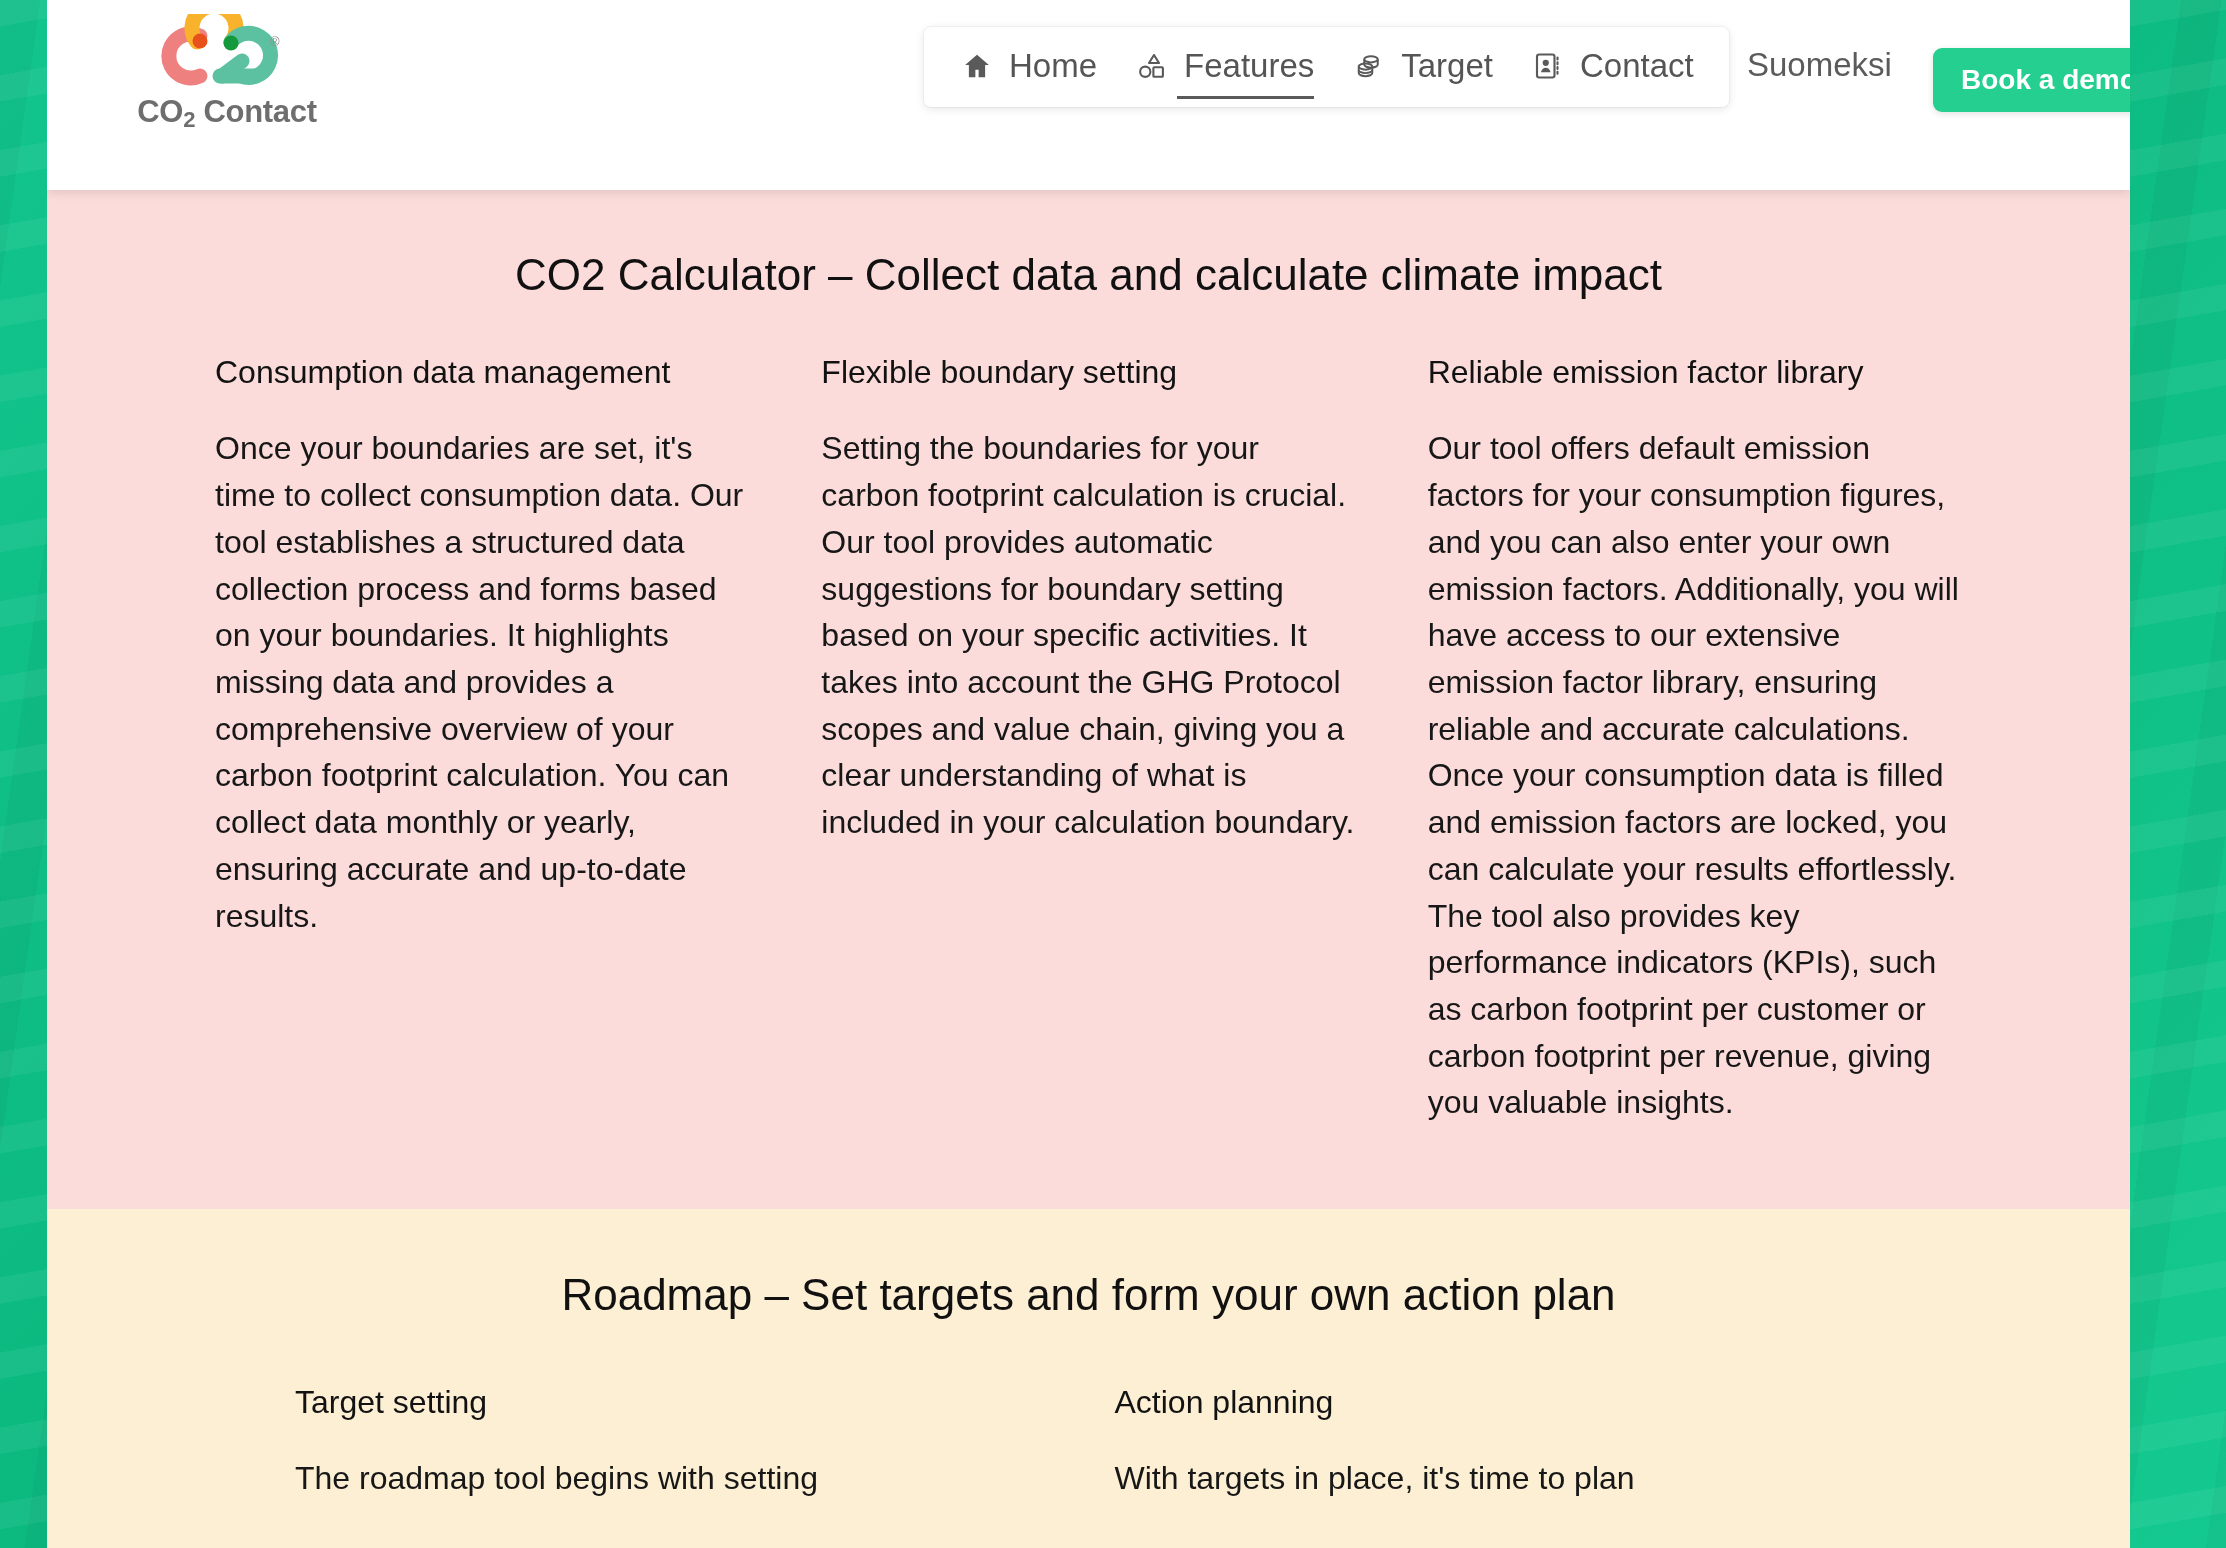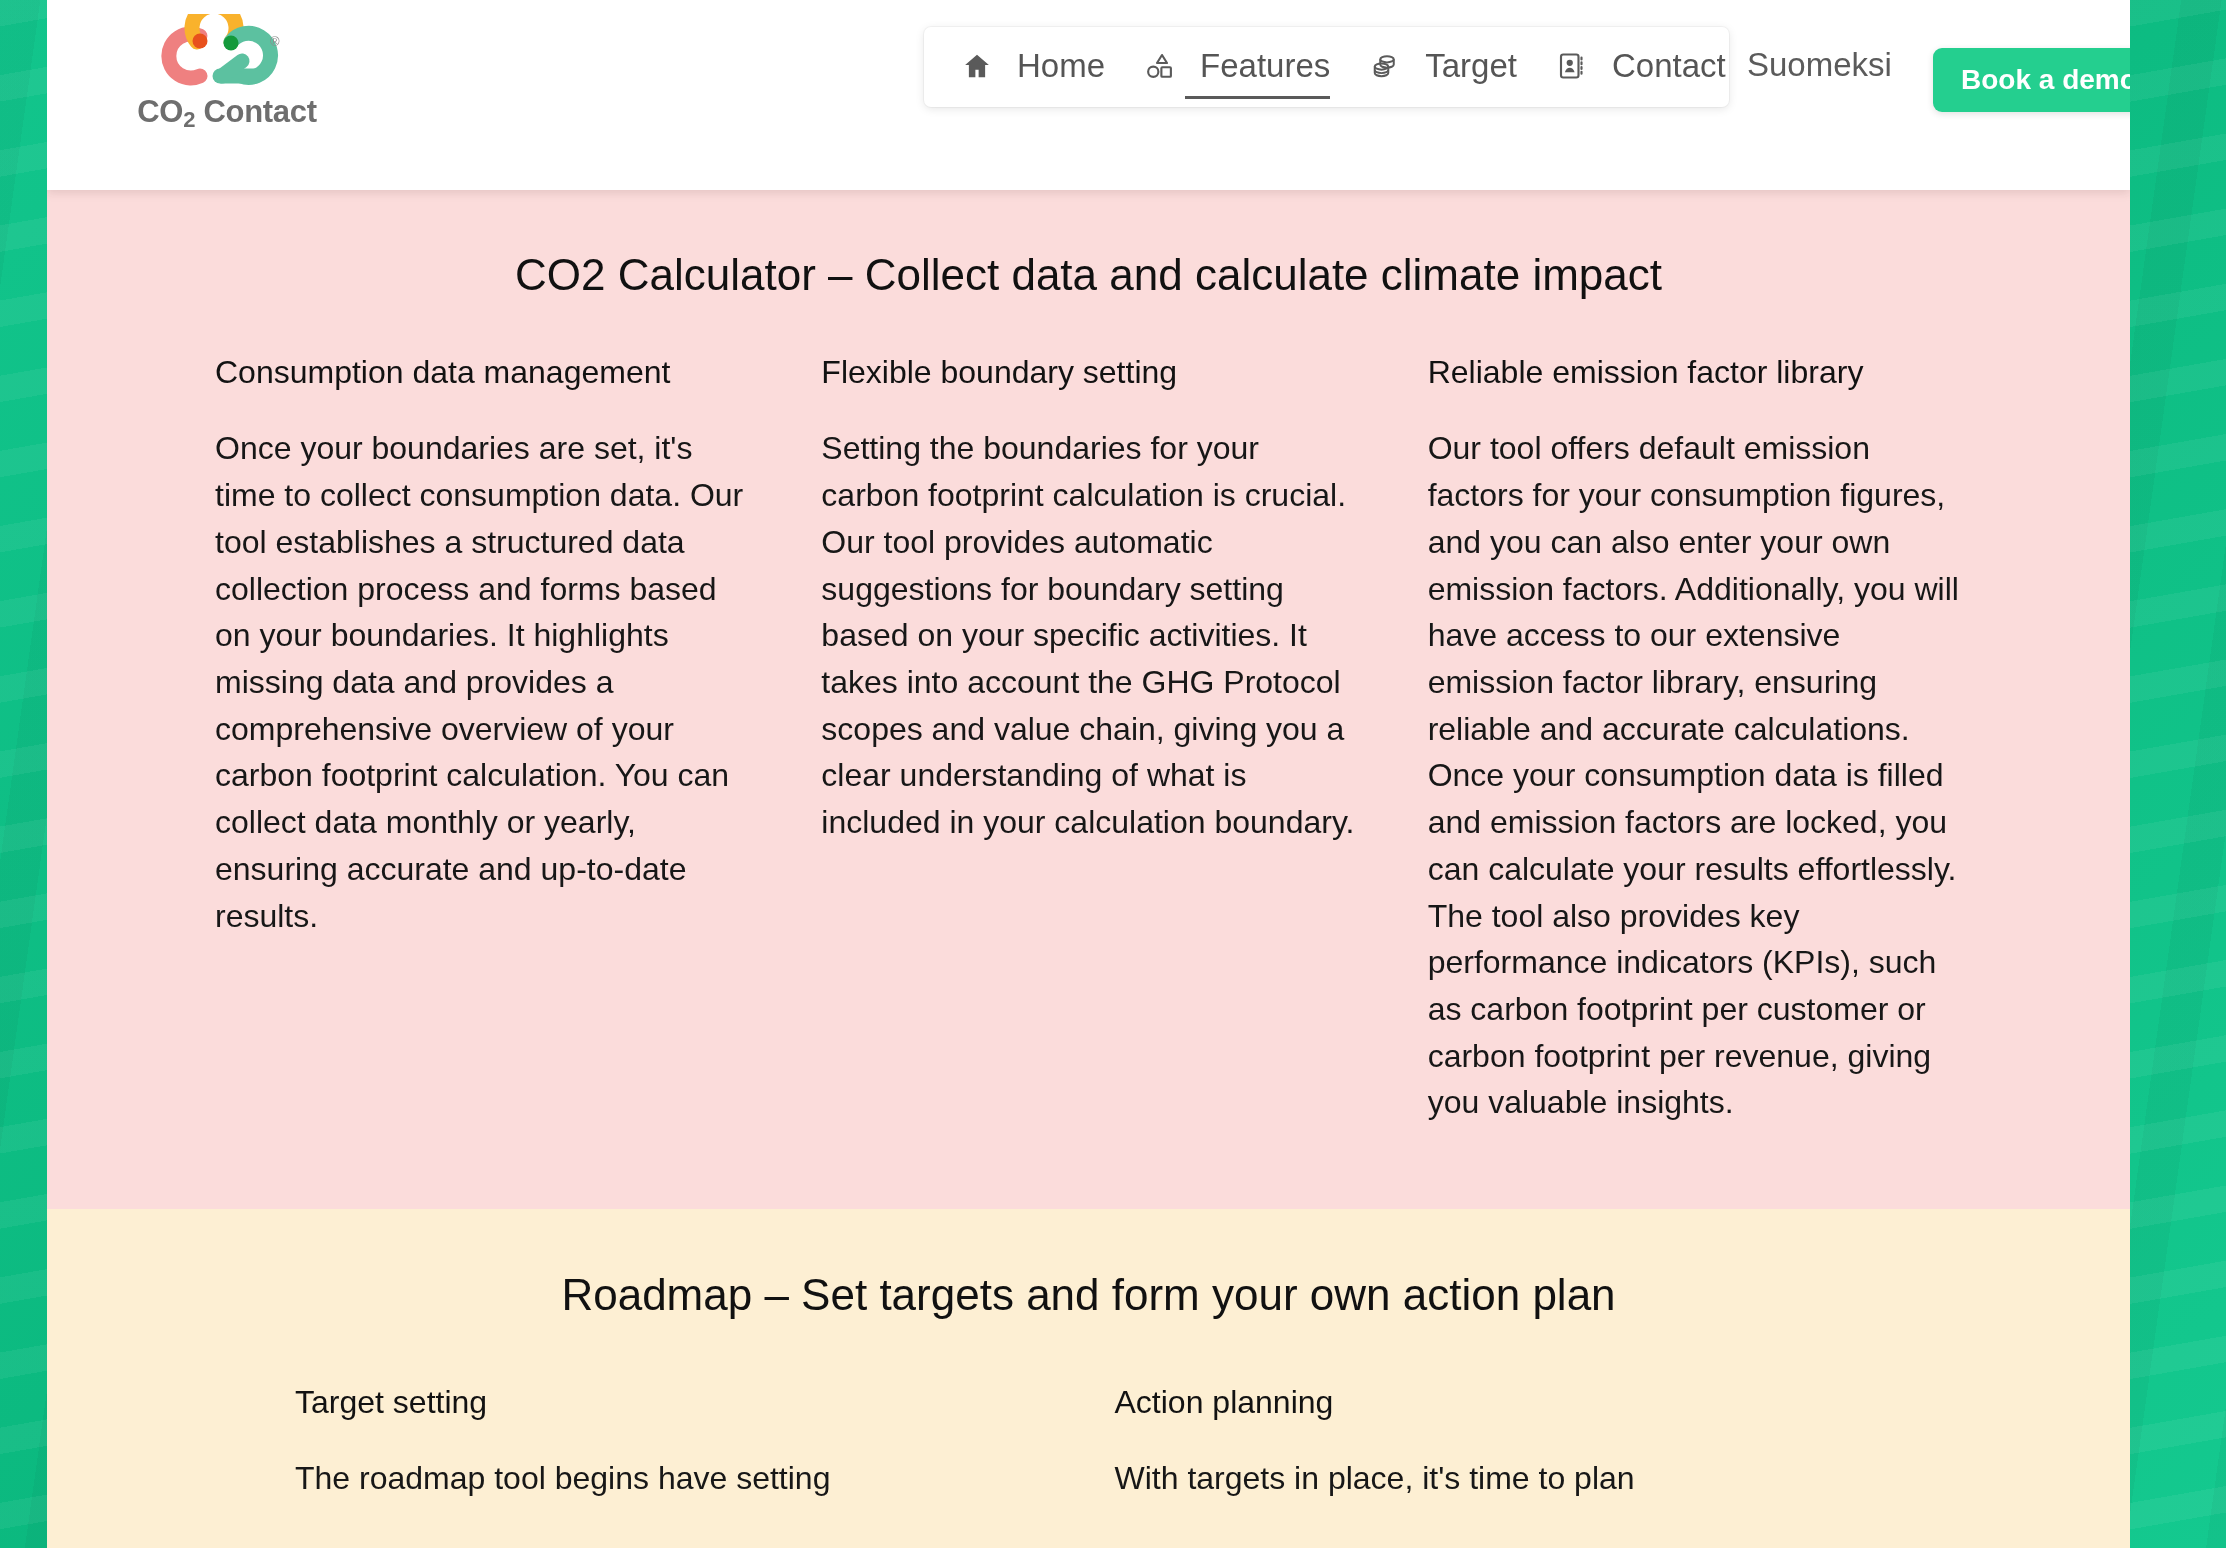--- a/index.html
+++ b/index.html
@@ -90,21 +90,21 @@
     border-radius: 7px;
     box-shadow: 0 0 0 1px rgba(0,0,0,0.035), 0 2px 10px rgba(0,0,0,0.10);
     display: flex;
     align-items: center;
     padding: 0 38px;
     gap: 40px;
   }
   .nav-item {
     display: flex;
     align-items: center;
-    gap: 25px;
+    gap: 17px;
     font-size: 33px;
     color: #555555;
     white-space: nowrap;
     position: relative;
     cursor: pointer;
     padding-bottom: 3px;
     justify-content: center;
   }
   .nav-item .ico { width: 30px; height: 30px; flex: 0 0 30px; display: block; }
   .nav-item.active::after {
@@ -271,21 +271,21 @@
 
     </div>
   </section>
 
   <section class="section yellow">
     <h2 class="sec-title">Roadmap – Set targets and form your own action plan</h2>
     <div class="cols">
 
       <div class="col">
         <div class="col-head">Target setting</div>
-        <p class="col-body">The roadmap tool begins have setting</p>
+        <p class="col-body">The roadmap tool begins with setting</p>
       </div>
 
       <div class="col">
         <div class="col-head">Action planning</div>
         <p class="col-body">With targets in place, it's time to plan</p>
       </div>
 
     </div>
   </section>
 

